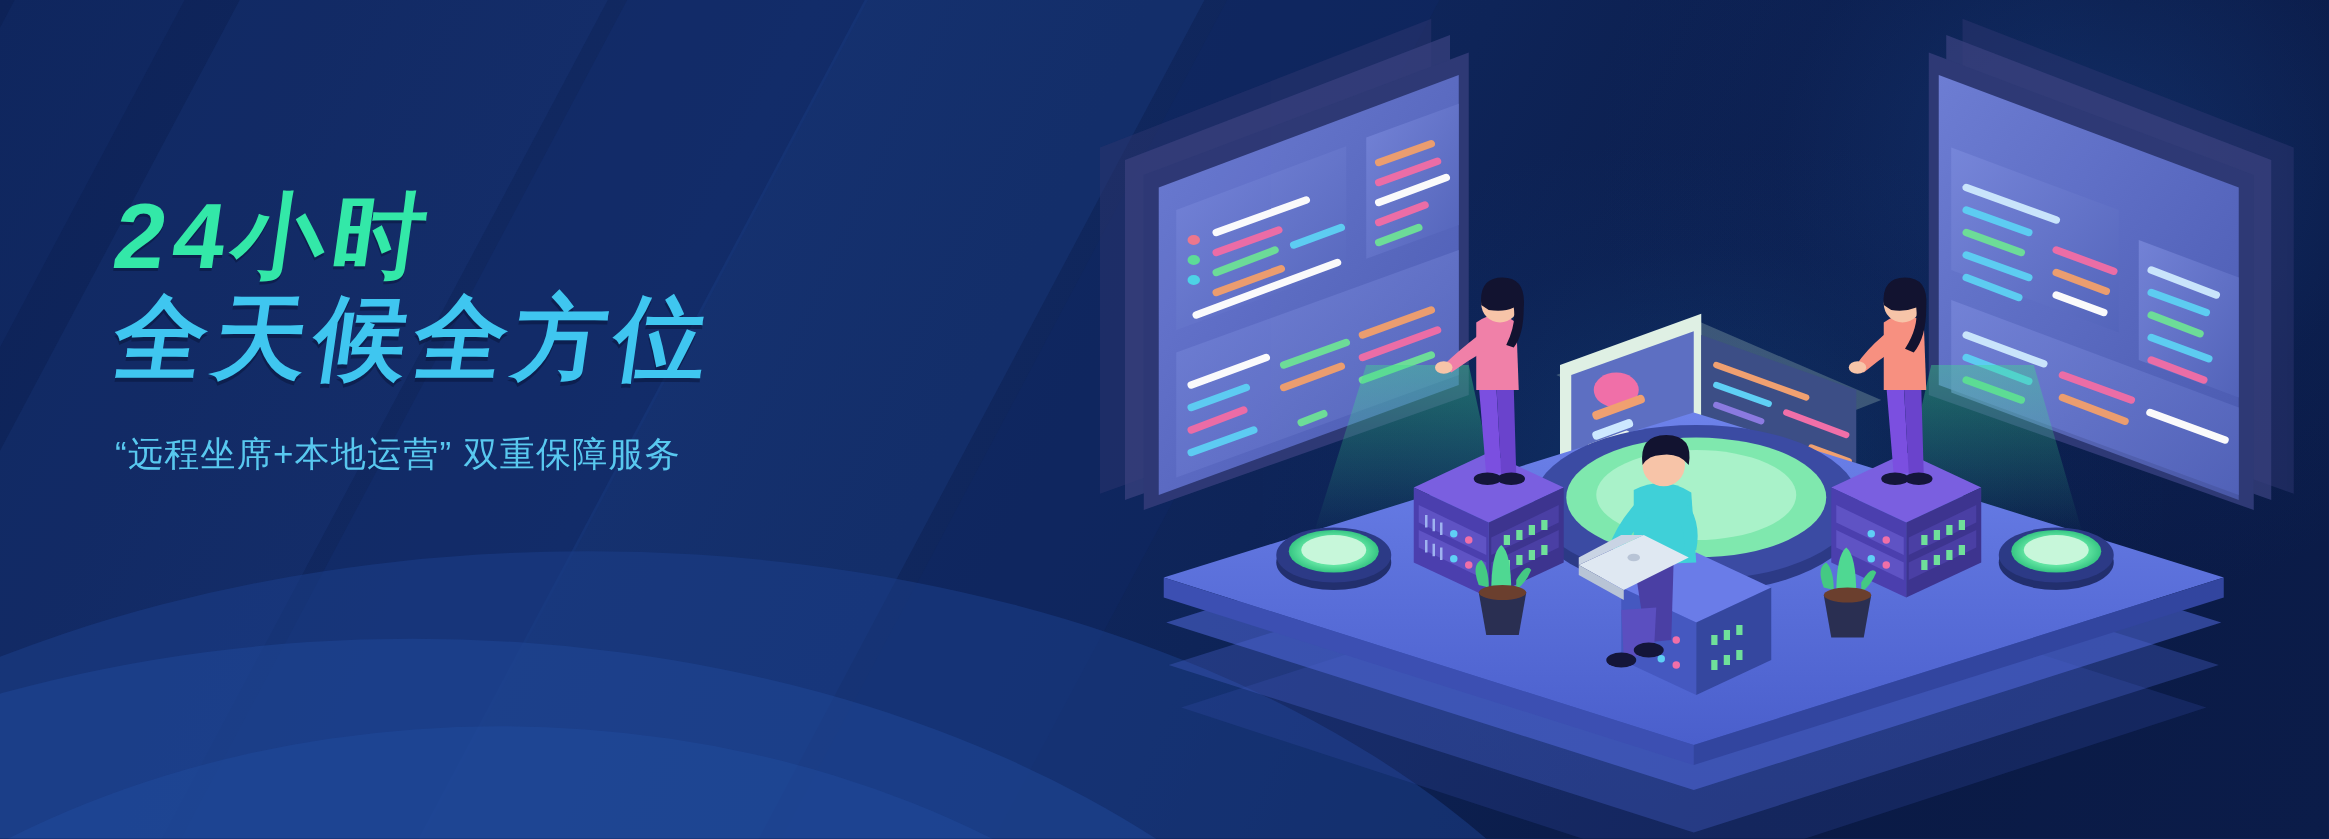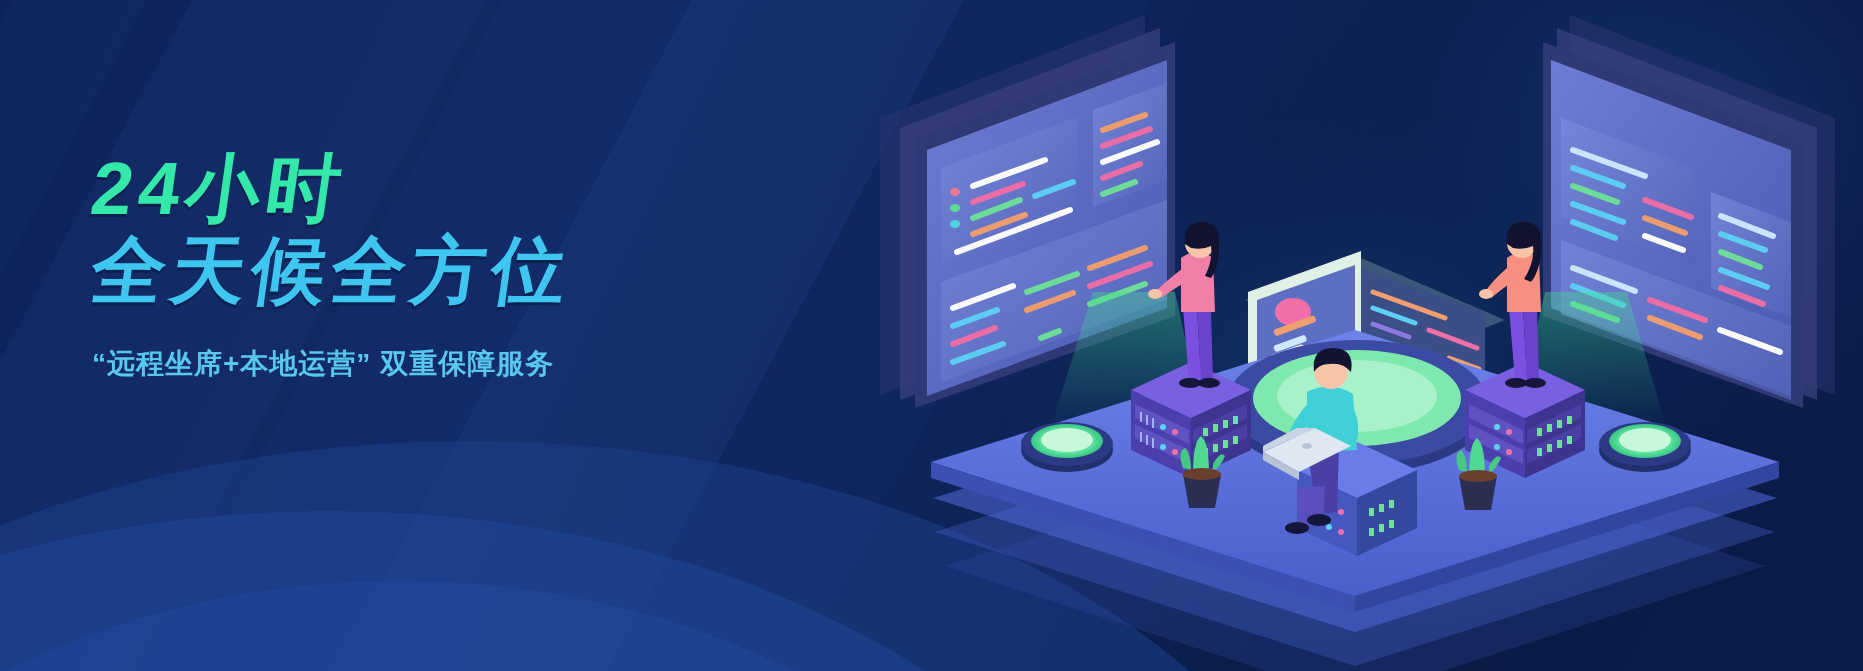--- a/index.html
+++ b/index.html
@@ -46,21 +46,21 @@
   .hl-line {
     font-size:74px; font-weight:bold; line-height:1.05;
     transform:skewX(-8deg); white-space:nowrap;
     text-shadow:0 3px 0 rgba(6,18,50,.45);
   }
   .hl-1 { color:#33e8a8; letter-spacing:6px; }
   .hl-2 { color:#3fc6f0; letter-spacing:6px; margin-top:4px; }
 
   .subtitle {
     margin-top:36px; font-size:28px; letter-spacing:1px;
-    color:#58c8ef; white-space:nowrap; font-weight:700;
+    color:#58c8ef; white-space:nowrap; font-weight:400;
   }
 
   
   .illus { position:absolute; left:845px; top:0; width:1018px; height:671px; }
   .illus svg { display:block; width:100%; height:100%; }
 </style>
 </head>
 <body>
 
 <div id="banner">

